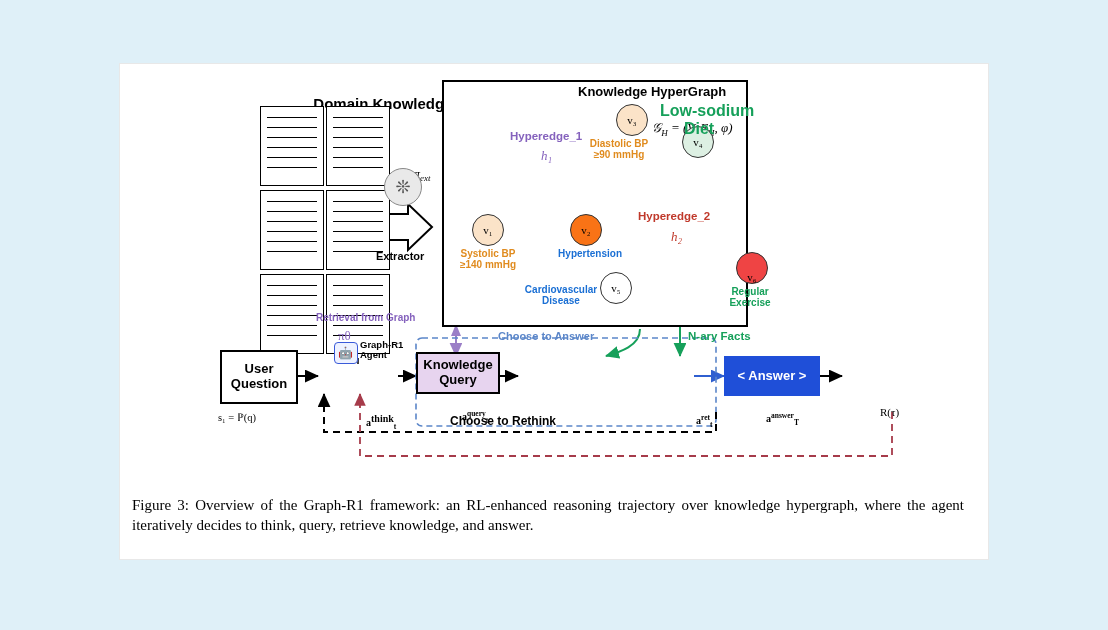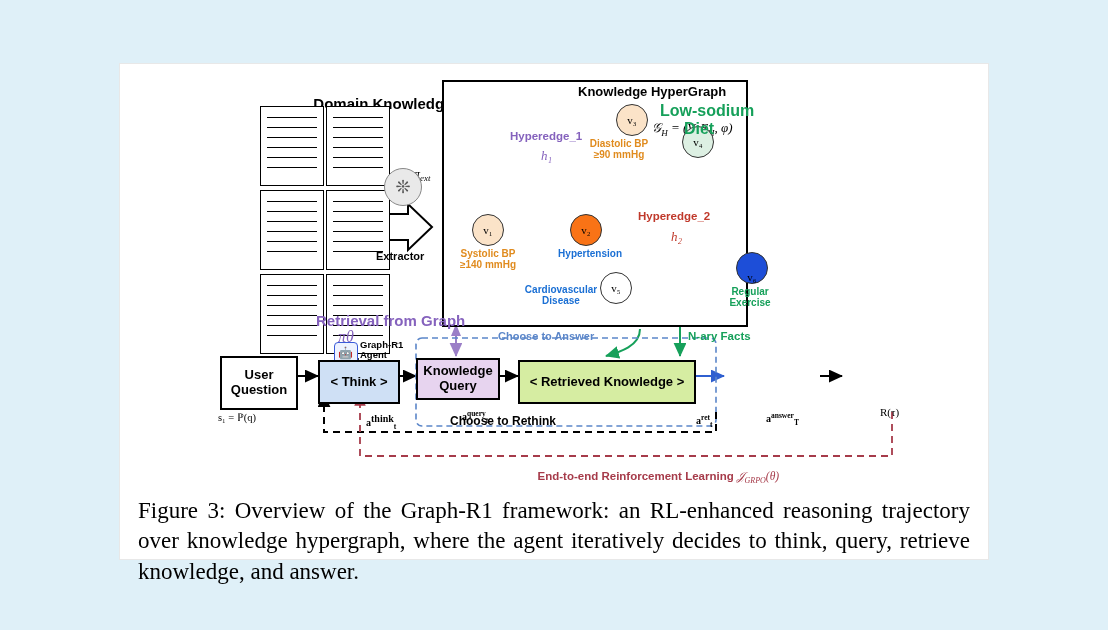--- a/index.html
+++ b/index.html
@@ -27,25 +27,25 @@
     box-shadow: 0 0 0 1px #e8e8e8;
   }
   .fig-area {
     position: absolute;
     left: 0; top: 0;
     width: 868px;
     height: 420px;
   }
   .caption {
     position: absolute;
-    left: 18px;
+    left: 12px;
     top: 432px;
     width: 832px;
     font-family: "Liberation Serif", serif;
-    font-size: 23px;
+    font-size: 15px;
     line-height: 1.32;
     color: #000;
     text-align: justify;
   }
   
   .lbl {
     position: absolute;
     font-family: "Liberation Sans", sans-serif;
     font-weight: bold;
     color: #000;
@@ -99,21 +99,20 @@
     display: flex;
     align-items: center;
     justify-content: center;
     text-align: center;
     font-family: "Liberation Sans", sans-serif;
     font-weight: bold;
     font-size: 13px;
     color: #000;
     box-sizing: border-box;
     line-height: 1.15;
-    margin-top: 6px;
   }
   svg.overlay {
     position: absolute;
     left: 0; top: 0;
     width: 868px;
     height: 420px;
     pointer-events: none;
   }
 </style>
 </head>
@@ -273,84 +272,78 @@
       </div>
       <div class="node" style="left:496px; top:40px; width:30px; height:30px; background:#fbe3c8;">
         <span>v₃</span>
       </div>
       <div class="node" style="left:562px; top:62px; width:30px; height:30px; background:#ddf0e3;">
         <span>v₄</span>
       </div>
       <div class="node" style="left:480px; top:208px; width:30px; height:30px; background:#ffffff;">
         <span>v₅</span>
       </div>
-      <div class="node" style="left:616px; top:188px; width:30px; height:30px; background:#1d4ed8;align-items:flex-end;">
+      <div class="node" style="left:616px; top:188px; width:30px; height:30px; background:#ef4444;align-items:flex-end;">
         <span>v₆</span>
       </div>
 
       <div class="lbl" style="left:330px; top:184px; font-size:10px; color:#e08b1e; text-align:center; width:76px;">Systolic BP
 ≥140 mmHg</div>
       <div class="lbl" style="left:458px; top:74px; font-size:10px; color:#e08b1e; text-align:center; width:82px;">Diastolic BP
 ≥90 mmHg</div>
       <div class="lbl" style="left:432px; top:184px; font-size:10px; color:#1a6fd4; text-align:right; width:70px;">Hypertension</div>
       <div class="lbl" style="left:398px; top:220px; font-size:10px; color:#1a6fd4; text-align:center; width:86px;">Cardiovascular
 Disease</div>
       <div class="lbl" style="left:540px; top:38px; font-size:16px; color:#16a05a; text-align:center; width:78px;">Low-sodium
 Diet</div>
       <div class="lbl" style="left:592px; top:222px; font-size:10px; color:#16a05a; text-align:center; width:76px;">Regular
 Exercise</div>
 
-      <div class="lbl" style="left:196px; top:248px; font-size:15px; color:#8562bd;">Retrieval from Graph</div>
-
-      <div class="lbl serif" style="left:218px; top:264px; font-size:16px; font-style:italic; color:#8562bd;">πθ</div>
+      <div class="lbl" style="left:196px; top:248px; font-size:10px; color:#8562bd;">Retrieval from Graph</div>
+
+      <div class="lbl serif" style="left:218px; top:264px; font-size:13px; color:#8562bd;">πθ</div>
       <div style="position:absolute; left:214px; top:278px; width:22px; height:20px; border:1.5px solid #3a5ad9; border-radius:4px; background:#eef2ff; display:flex; align-items:center; justify-content:center; font-size:12px; color:#3a5ad9;">🤖</div>
       <div class="lbl" style="left:240px; top:276px; font-size:9.5px; line-height:1.1;">Graph-R1
 Agent</div>
 
       <div class="pbox" style="left:100px; top:286px; width:78px; height:54px; background:#fff;">
         <span style="white-space:pre-line;">User
 Question</span>
       </div>
       <div class="lbl serif" style="left:98px; top:346px; font-size:10.5px; font-weight:normal;">s₁ = ℙ(q)</div>
 
-      <div class="pbox" style="left:198px; top:290px; width:82px; height:44px; background:#cfe0f5;">
-        <span>&lt; Think &gt;</span>
-      </div>
       <div class="lbl serif" style="left:226px; top:338px; font-size:10px; font-weight:bold;">
         <span>a</span><sup style="font-size:10px">think</sup><sub style="font-size:7.5px">t</sub>
       </div>
 
       <div class="pbox" style="left:296px; top:288px; width:84px; height:42px; background:#e7d4ef;">
         <span style="white-space:pre-line;">Knowledge
 Query</span>
       </div>
       <div class="lbl serif" style="left:322px; top:334px; font-size:10px; font-weight:bold;">
         <span>a</span><sup style="font-size:7.5px">query</sup><sub style="font-size:7.5px">t</sub>
       </div>
 
-      <div class="pbox" style="left:398px; top:290px; width:178px; height:44px; background:#d6eda2;">
-        <span>&lt; Retrieved Knowledge &gt;</span>
-      </div>
       <div class="lbl serif" style="left:556px; top:338px; font-size:10px; font-weight:bold;">
         <span>a</span><sup style="font-size:7.5px">ret</sup><sub style="font-size:7.5px">t</sub>
       </div>
 
+      <div class="pbox" style="left:604px; top:292px; width:96px; height:40px; background:#1f4fd8; color:#fff; border-color:#1f4fd8;">
+        <span>&lt; Answer &gt;</span>
+      </div>
       <div class="lbl serif" style="left:626px; top:336px; font-size:10px; font-weight:bold;">
         <span>a</span><sup style="font-size:7.5px">answer</sup><sub style="font-size:7.5px">T</sub>
       </div>
 
       <div class="lbl serif" style="left:760px; top:342px; font-size:11px; font-weight:normal;">R(τ)</div>
 
       <div class="lbl" style="left:378px; top:266px; font-size:11px; color:#5b86c9;">Choose to Answer</div>
       <div class="lbl" style="left:568px; top:266px; font-size:11.5px; color:#16a05a;">N-ary Facts</div>
       <div class="lbl" style="left:330px; top:350px; font-size:12px; color:#000;">Choose to Rethink</div>
 
-      <div class="lbl" style="left:392px; top:394px; font-size:11.5px; color:#a63b4a;">
-        <span>End-to-end Reinforcement Learning</span><span class="serif" style="font-style:italic;">&nbsp;<span>𝒥</span><span style="font-size:8px; vertical-align:sub;">GRPO</span><span>(θ)</span></span>
-      </div>
 
     </div>
 
     <div class="caption">
       <span>Figure 3:</span><span> Overview of the Graph-R1 framework: an RL-enhanced reasoning trajectory over knowledge hypergraph, where the agent iteratively decides to think, query, retrieve knowledge, and answer.</span>
     </div>
 
   </div>
 </div>
 

